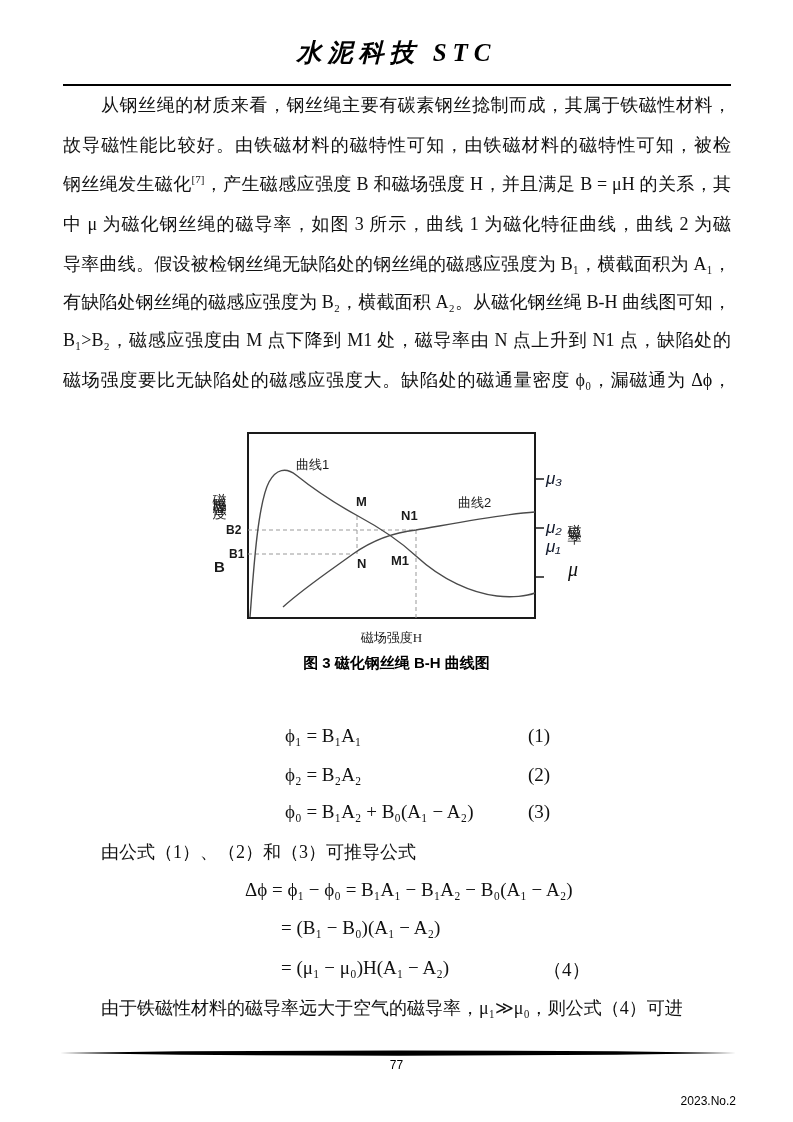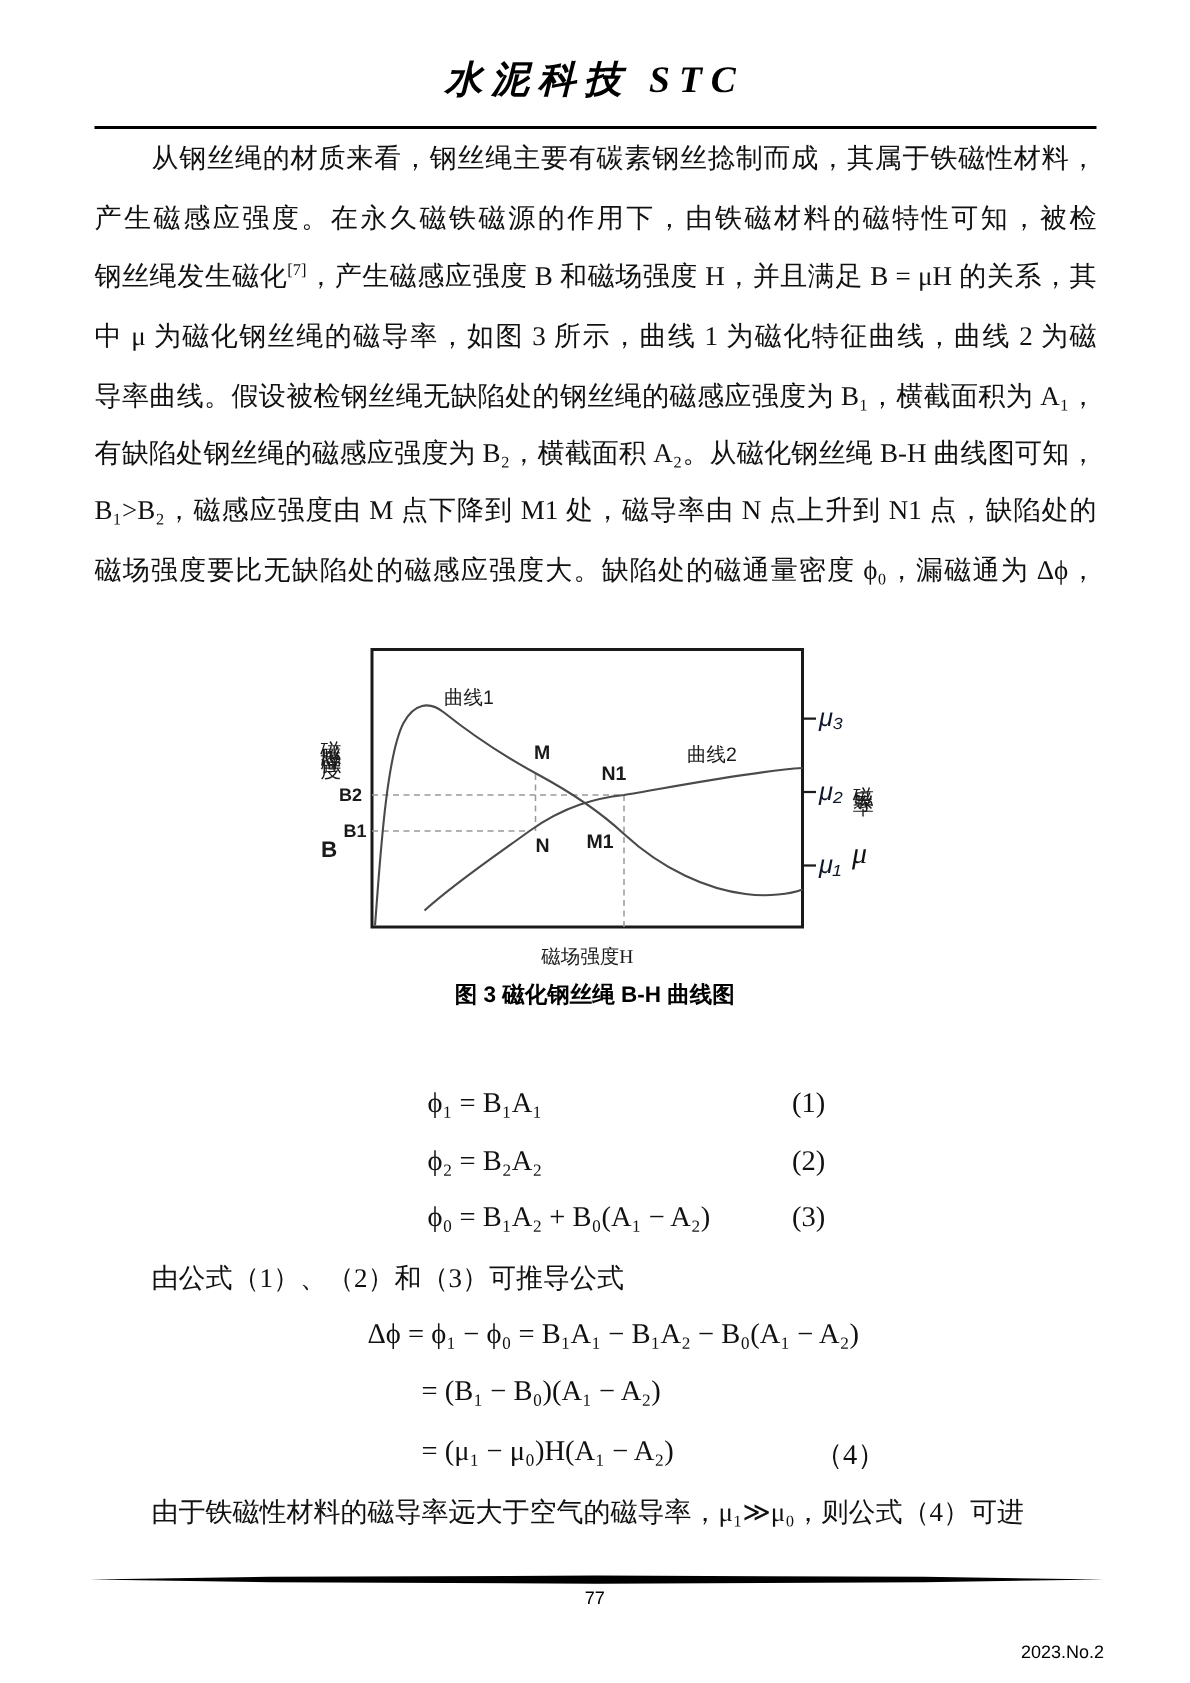--- a/index.html
+++ b/index.html
@@ -40,21 +40,21 @@
 </style>
 </head>
 <body>
 
 <div class="page">
 
   <div class="abs journal-title">水泥科技 STC</div>
   <div class="abs header-rule"></div>
 
   <div class="abs pline ind" style="top:93px">从钢丝绳的材质来看，钢丝绳主要有碳素钢丝捻制而成，其属于铁磁性材料，</div>
-  <div class="abs pline" style="top:133px">产生磁感应强度。在永久磁铁磁源的作用下，由铁磁材料的磁特性可知，被检</div>
+  <div class="abs pline" style="top:133px">故导磁性能比较好。由铁磁材料的磁特性可知，由铁磁材料的磁特性可知，被检</div>
   <div class="abs pline" style="top:172px"><span>钢丝绳发生磁化</span><sup class="cite">[7]</sup><span>，产生磁感应强度 B 和磁场强度 H，并且满足 B = μH 的关系，其</span></div>
   <div class="abs pline" style="top:212px">中 μ 为磁化钢丝绳的磁导率，如图 3 所示，曲线 1 为磁化特征曲线，曲线 2 为磁</div>
   <div class="abs pline" style="top:252px">导率曲线。假设被检钢丝绳无缺陷处的钢丝绳的磁感应强度为 B₁，横截面积为 A₁，</div>
   <div class="abs pline" style="top:290px">有缺陷处钢丝绳的磁感应强度为 B₂，横截面积 A₂。从磁化钢丝绳 B-H 曲线图可知，</div>
   <div class="abs pline" style="top:328px">B₁&gt;B₂，磁感应强度由 M 点下降到 M1 处，磁导率由 N 点上升到 N1 点，缺陷处的</div>
   <div class="abs pline" style="top:368px">磁场强度要比无缺陷处的磁感应强度大。缺陷处的磁通量密度 ϕ₀，漏磁通为 Δϕ，</div>
 
   <svg class="abs fig-svg" width="400" height="235" viewBox="0 0 400 235">
     <rect x="48" y="8" width="287" height="185" fill="none" stroke="#1a1a1a" stroke-width="2"></rect>
 
@@ -77,21 +77,21 @@
   <div class="abs ptlabel" style="left:356px;top:494px">M</div>
   <div class="abs ptlabel" style="left:401px;top:508px">N1</div>
   <div class="abs ptlabel" style="left:357px;top:556px">N</div>
   <div class="abs ptlabel" style="left:391px;top:553px">M1</div>
   <div class="abs axnum" style="left:226px;top:523px">B2</div>
   <div class="abs axnum" style="left:229px;top:547px">B1</div>
   <div class="abs vtext" style="left:210px;top:482px;height:92px">磁感应强度</div>
   <div class="abs axis-sym" style="left:214px;top:558px">B</div>
   <div class="abs mu-label" style="left:546px;top:469px">μ₃</div>
   <div class="abs mu-label" style="left:546px;top:518px">μ₂</div>
-  <div class="abs mu-label" style="left:546px;top:567px">μ₁</div>
+  <div class="abs mu-label" style="left:546px;top:537px">μ₁</div>
   <div class="abs vtext" style="left:565px;top:513px;height:56px">磁导率</div>
   <div class="abs" style="left:568px;top:558px;font-size:20px;font-style:italic">μ</div>
   <div class="abs xaxis-label">磁场强度H</div>
   <div class="abs fig-caption">图 3 磁化钢丝绳 B-H 曲线图</div>
 
 
   <div class="abs eqrow" style="top:725px">
     <span class="eq-body" style="left:285px">ϕ₁ = B₁A₁</span>
     <span class="eq-num">(1)</span>
   </div>

